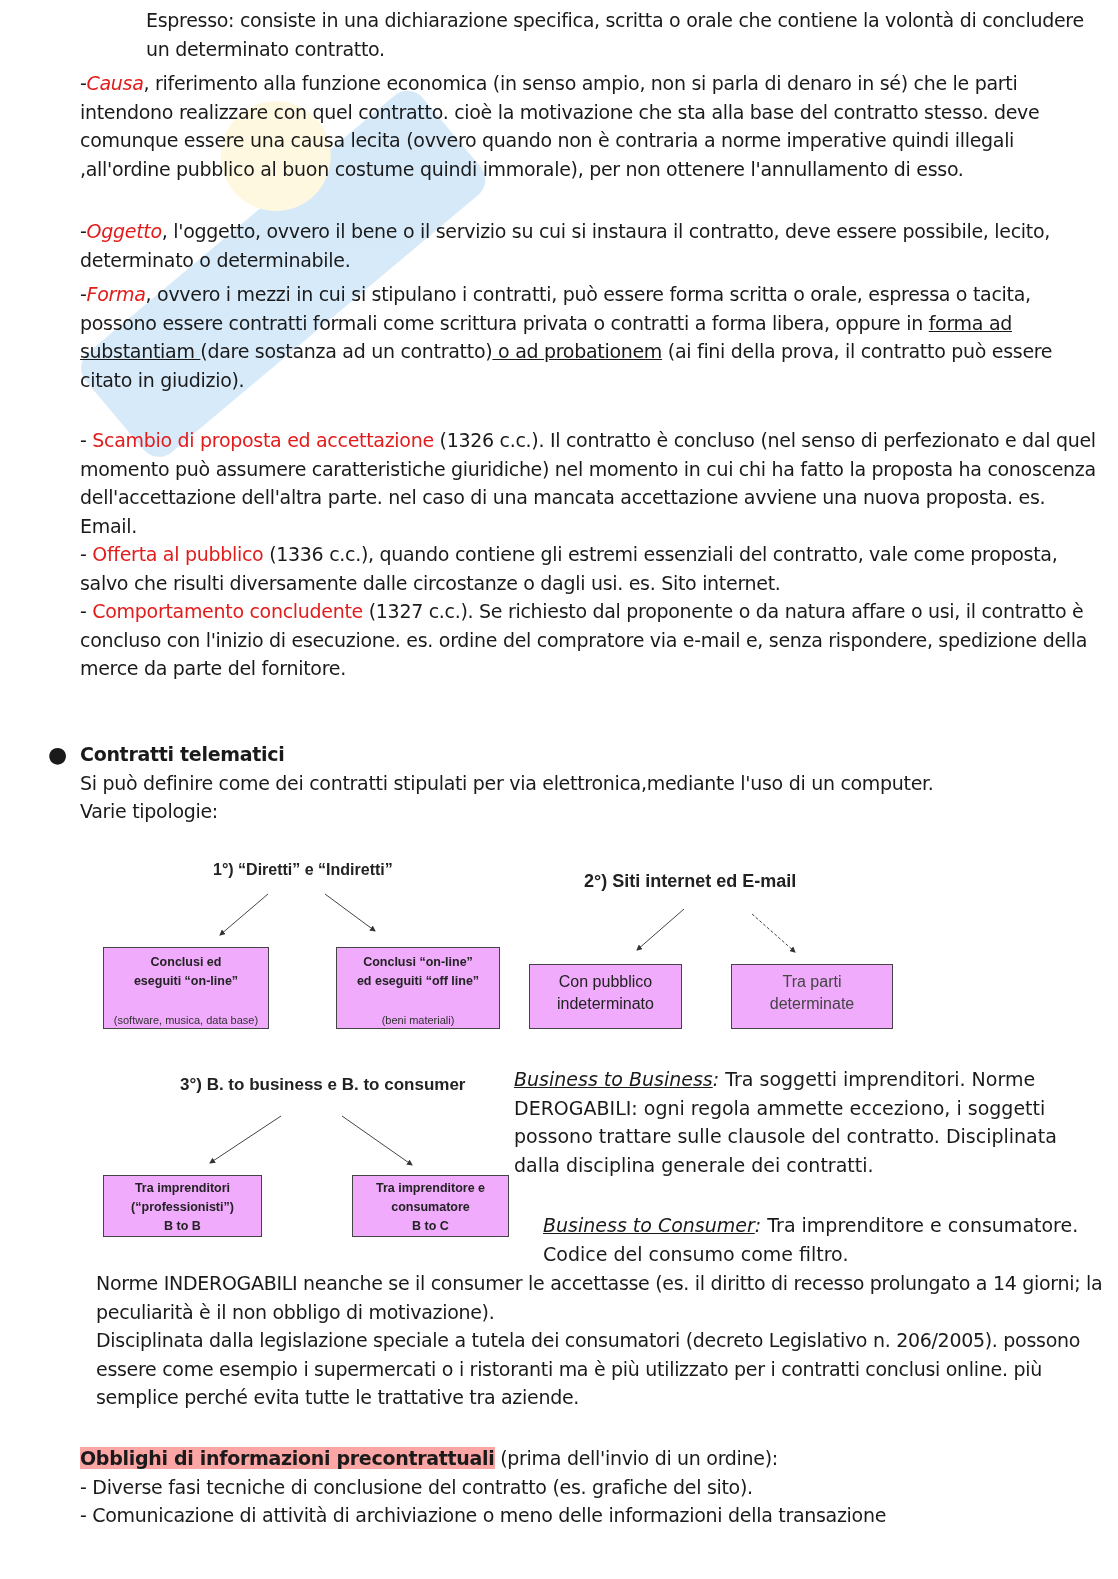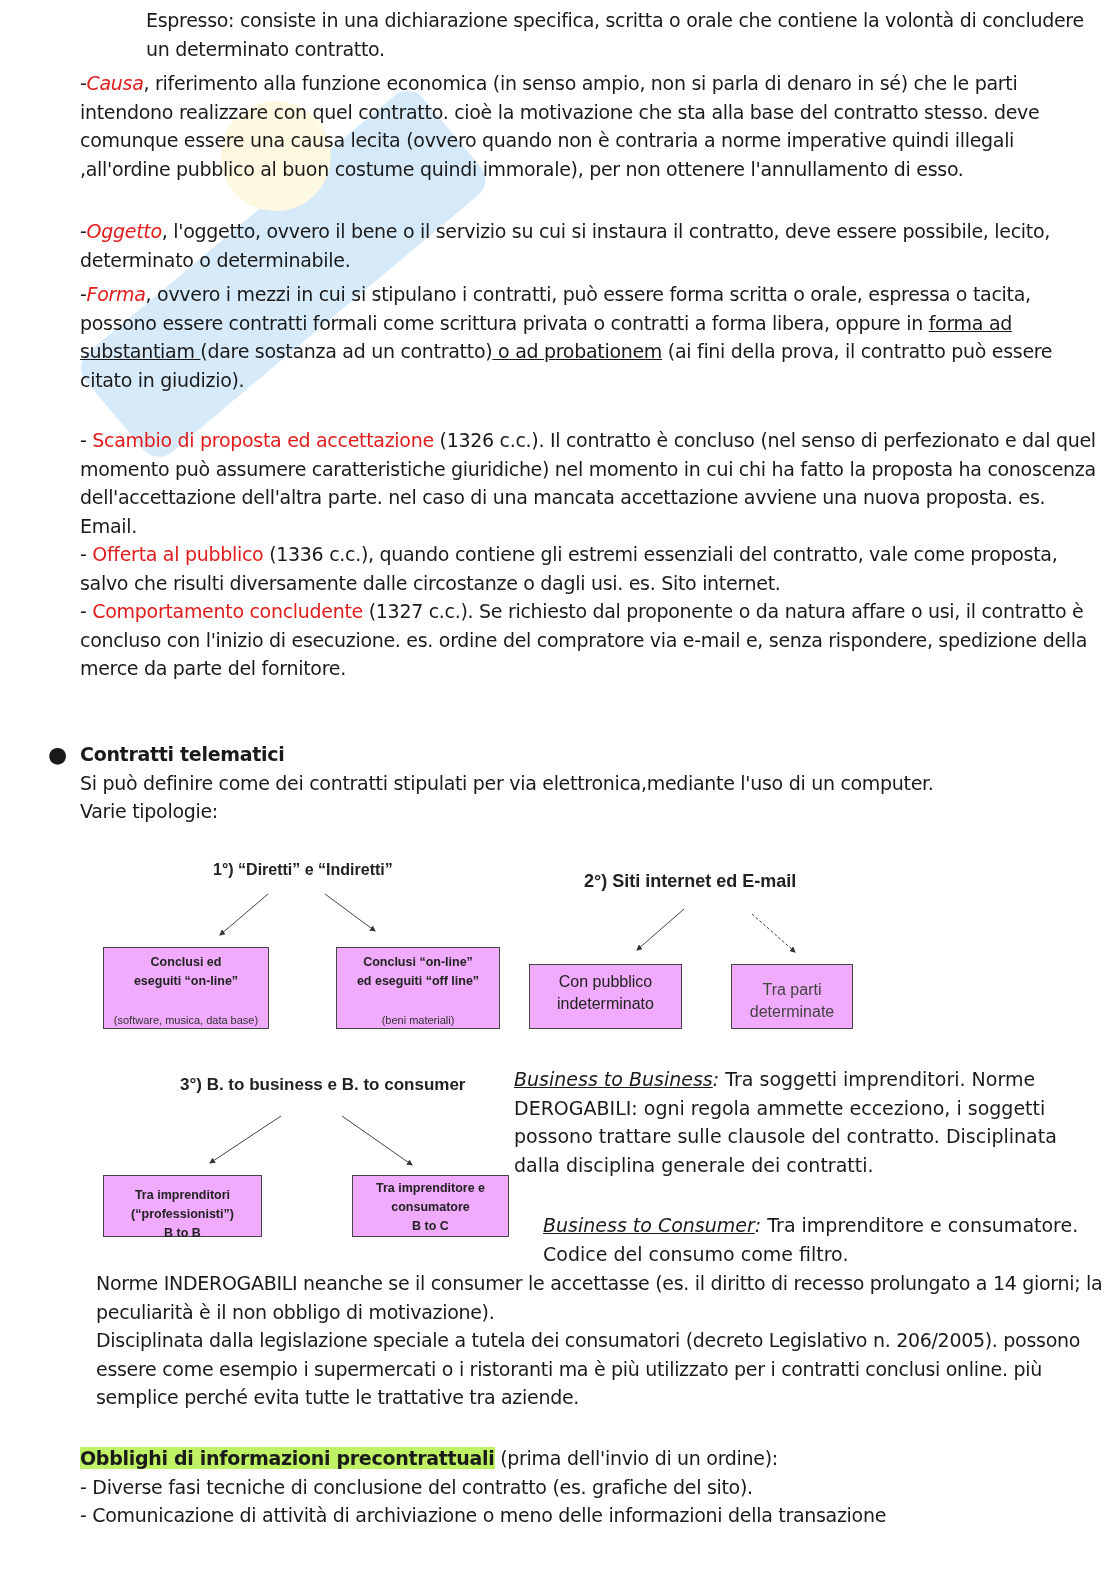--- a/index.html
+++ b/index.html
@@ -4,21 +4,21 @@
 <style>
   html, body { margin: 0; padding: 0; background: #ffffff; }
   body { width: 1118px; height: 1579px; position: relative; overflow: hidden;
          font-family: "DejaVu Sans", sans-serif; color: #1a1a1a; }
   .wm { position: absolute; left: 20px; top: 60px; width: 520px; height: 420px; pointer-events: none; }
   .p { position: absolute; left: 80px; width: 1020px; font-size: 19px; line-height: 28.5px; letter-spacing: -0.3px; }
   .red { color: #e31b1b; }
   .it { font-style: italic; }
   .u { text-decoration: underline; }
   .b { font-weight: bold; }
-  .hl { background: #bef264; font-weight: bold; }
+  .hl { background: #fca5a5; font-weight: bold; }
   .bullet-row { position: absolute; left: 48px; top: 742px; font-size: 19px; }
   .bullet { position: absolute; left: 0; top: 0; font-size: 22px; }
   .diag-title { position: absolute; font-family: "Liberation Sans", sans-serif; font-weight: bold; color: #222; white-space: nowrap; }
   .box { position: absolute; border: 1.5px solid #444; font-family: "Liberation Sans", sans-serif; text-align: center; color: #222; box-sizing: border-box; background:#f0abfc; }
   .box .t { font-weight: bold; font-size: 12.5px; line-height: 19px; }
   .box .s { font-size: 11px; color: #333; position: absolute; bottom: 2px; left: 0; right: 0; text-align: center; }
   .box .n { font-size: 16px; line-height: 22px; }
   svg.arrows { position: absolute; left: 0; top: 0; width: 1118px; height: 1579px; pointer-events: none; }
   .side { position: absolute; left: 514px; width: 580px; font-size: 19px; line-height: 28.5px; }
 </style>
@@ -81,27 +81,27 @@
   <div class="t">Conclusi “on-line”</div>
   <div class="t">ed eseguiti “off line”</div>
   <div class="s">(beni materiali)</div>
 </div>
 
 <div class="diag-title" style="left:584px; top:871px; font-size:18px;">2°) Siti internet ed E-mail</div>
 <div class="box" style="left:529px; top:964px; width:153px; height:65px; padding-top:6px;">
   <div class="n">Con pubblico</div>
   <div class="n">indeterminato</div>
 </div>
-<div class="box" style="left:731px; top:964px; width:122px; height:65px; padding-top:14px; color:#444;text-align:center;">
+<div class="box" style="left:731px; top:964px; width:162px; height:65px; padding-top:6px; color:#444;text-align:center;">
   <div class="n">Tra parti</div>
   <div class="n">determinate</div>
 </div>
 
 <div class="diag-title" style="left:180px; top:1075px; font-size:17px;">3°) B. to business e B. to consumer</div>
-<div class="box" style="left:103px; top:1175px; width:159px; height:62px; padding-top:10px;text-align:center;">
+<div class="box" style="left:103px; top:1175px; width:159px; height:62px; padding-top:3px;text-align:center;">
   <div class="t">Tra imprenditori</div>
   <div class="t">(“professionisti”)</div>
   <div class="t">B to B</div>
 </div>
 <div class="box" style="left:352px; top:1175px; width:157px; height:62px; padding-top:3px;">
   <div class="t">Tra imprenditore e</div>
   <div class="t">consumatore</div>
   <div class="t">B to C</div>
 </div>
 

